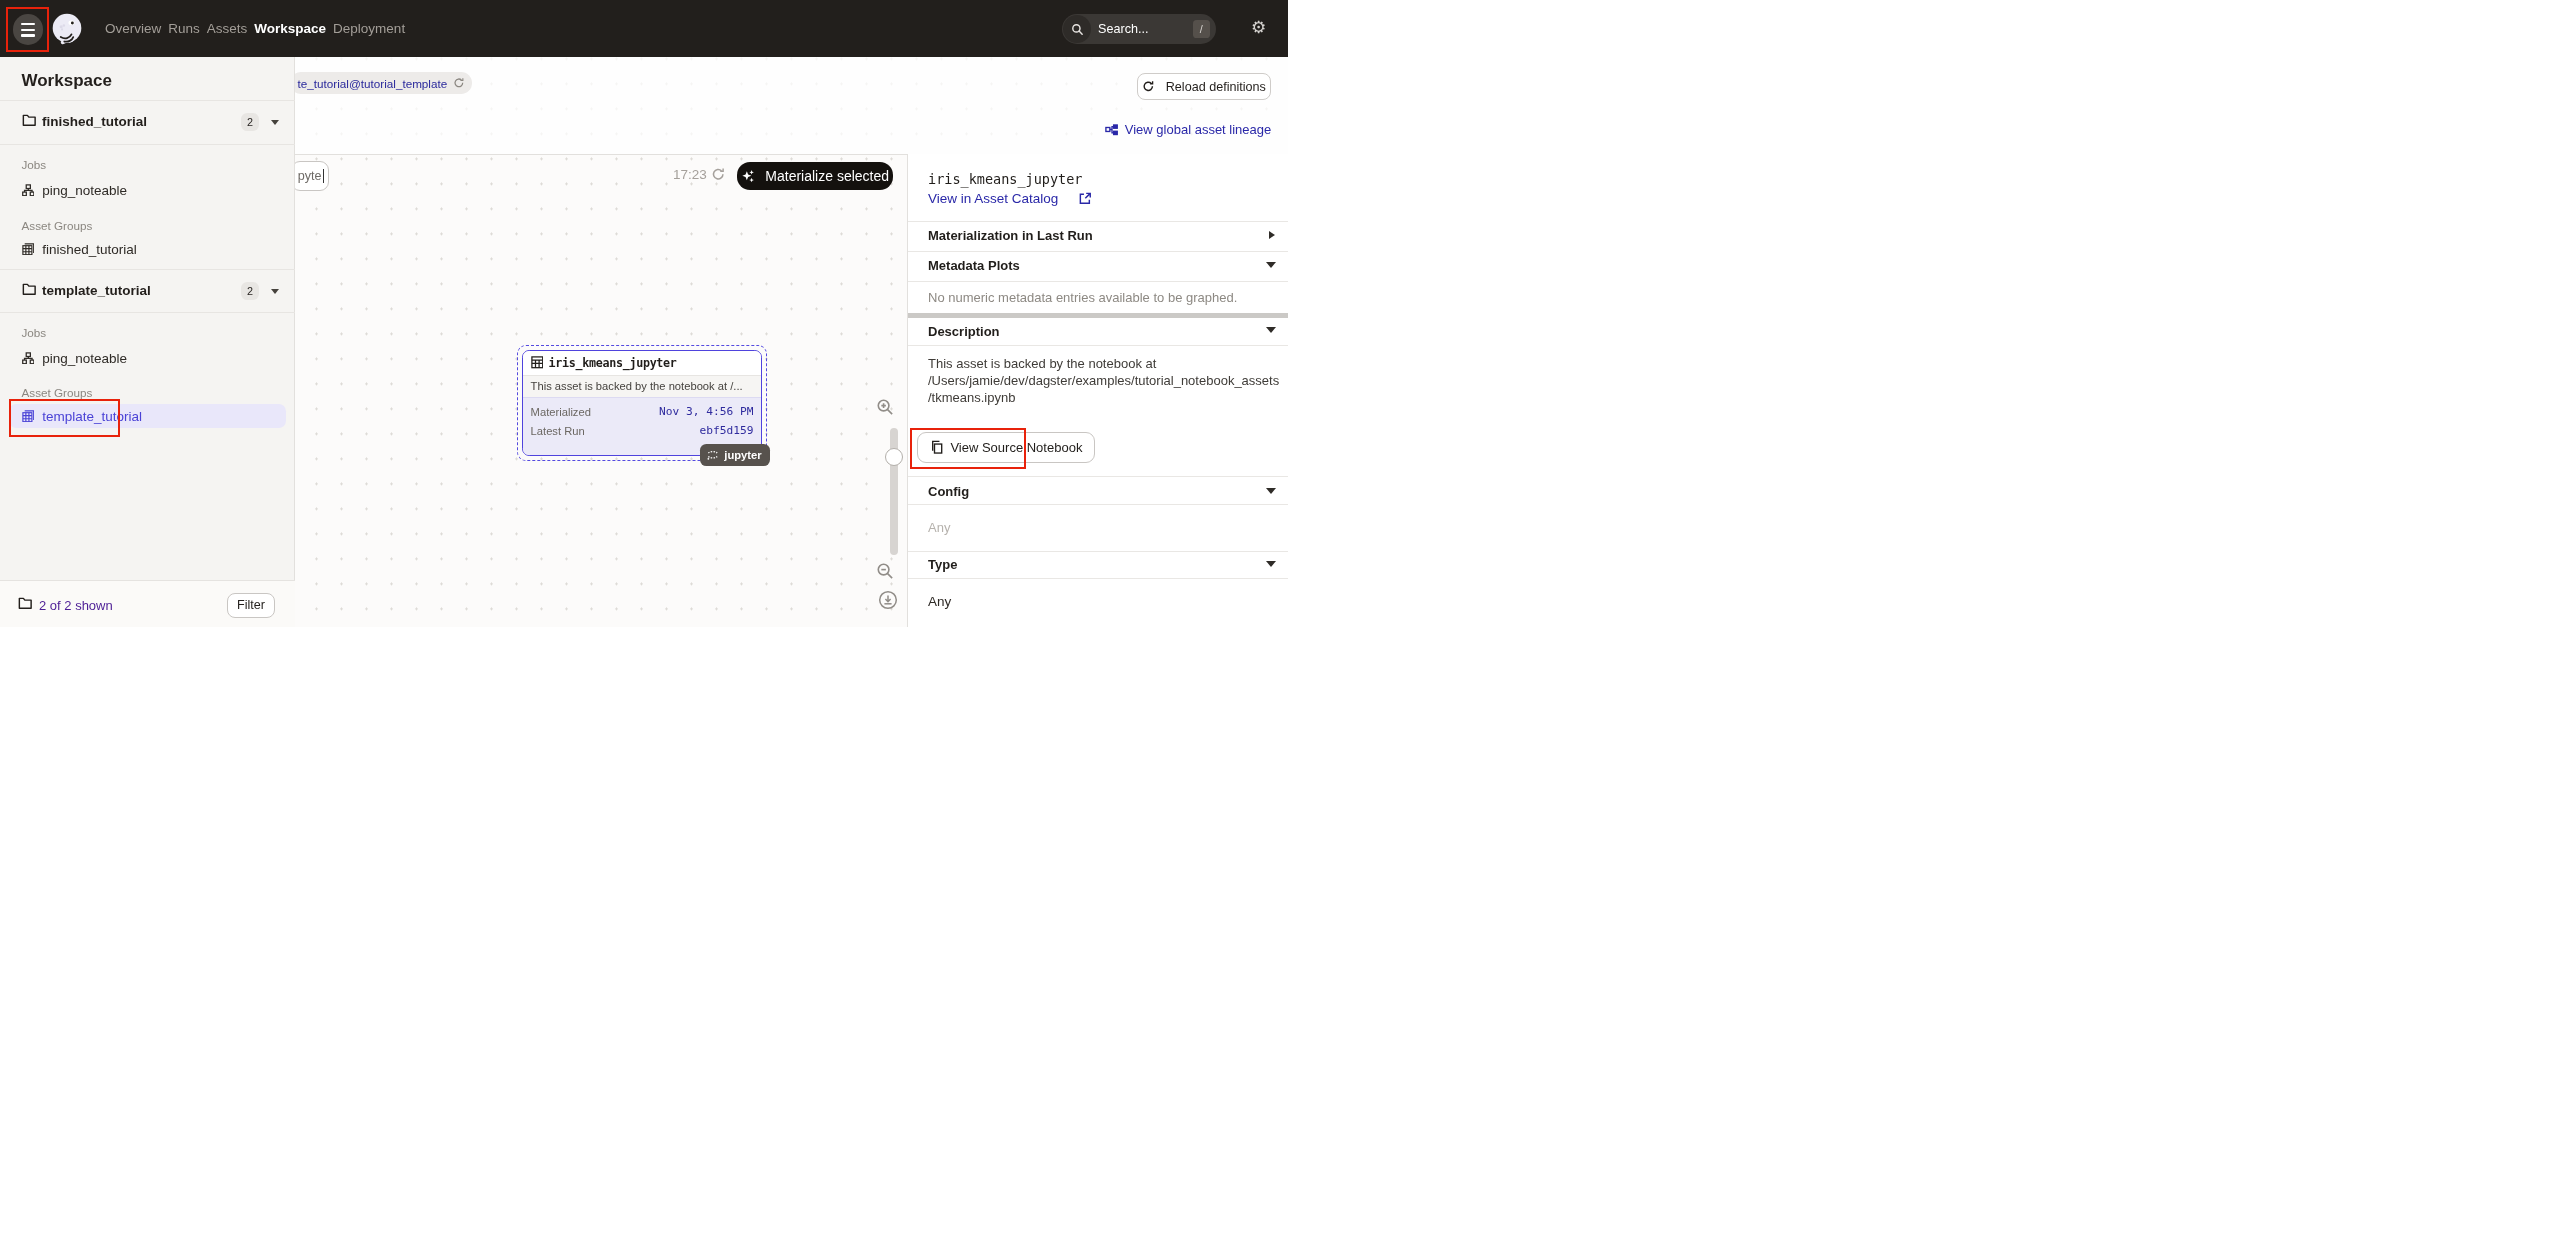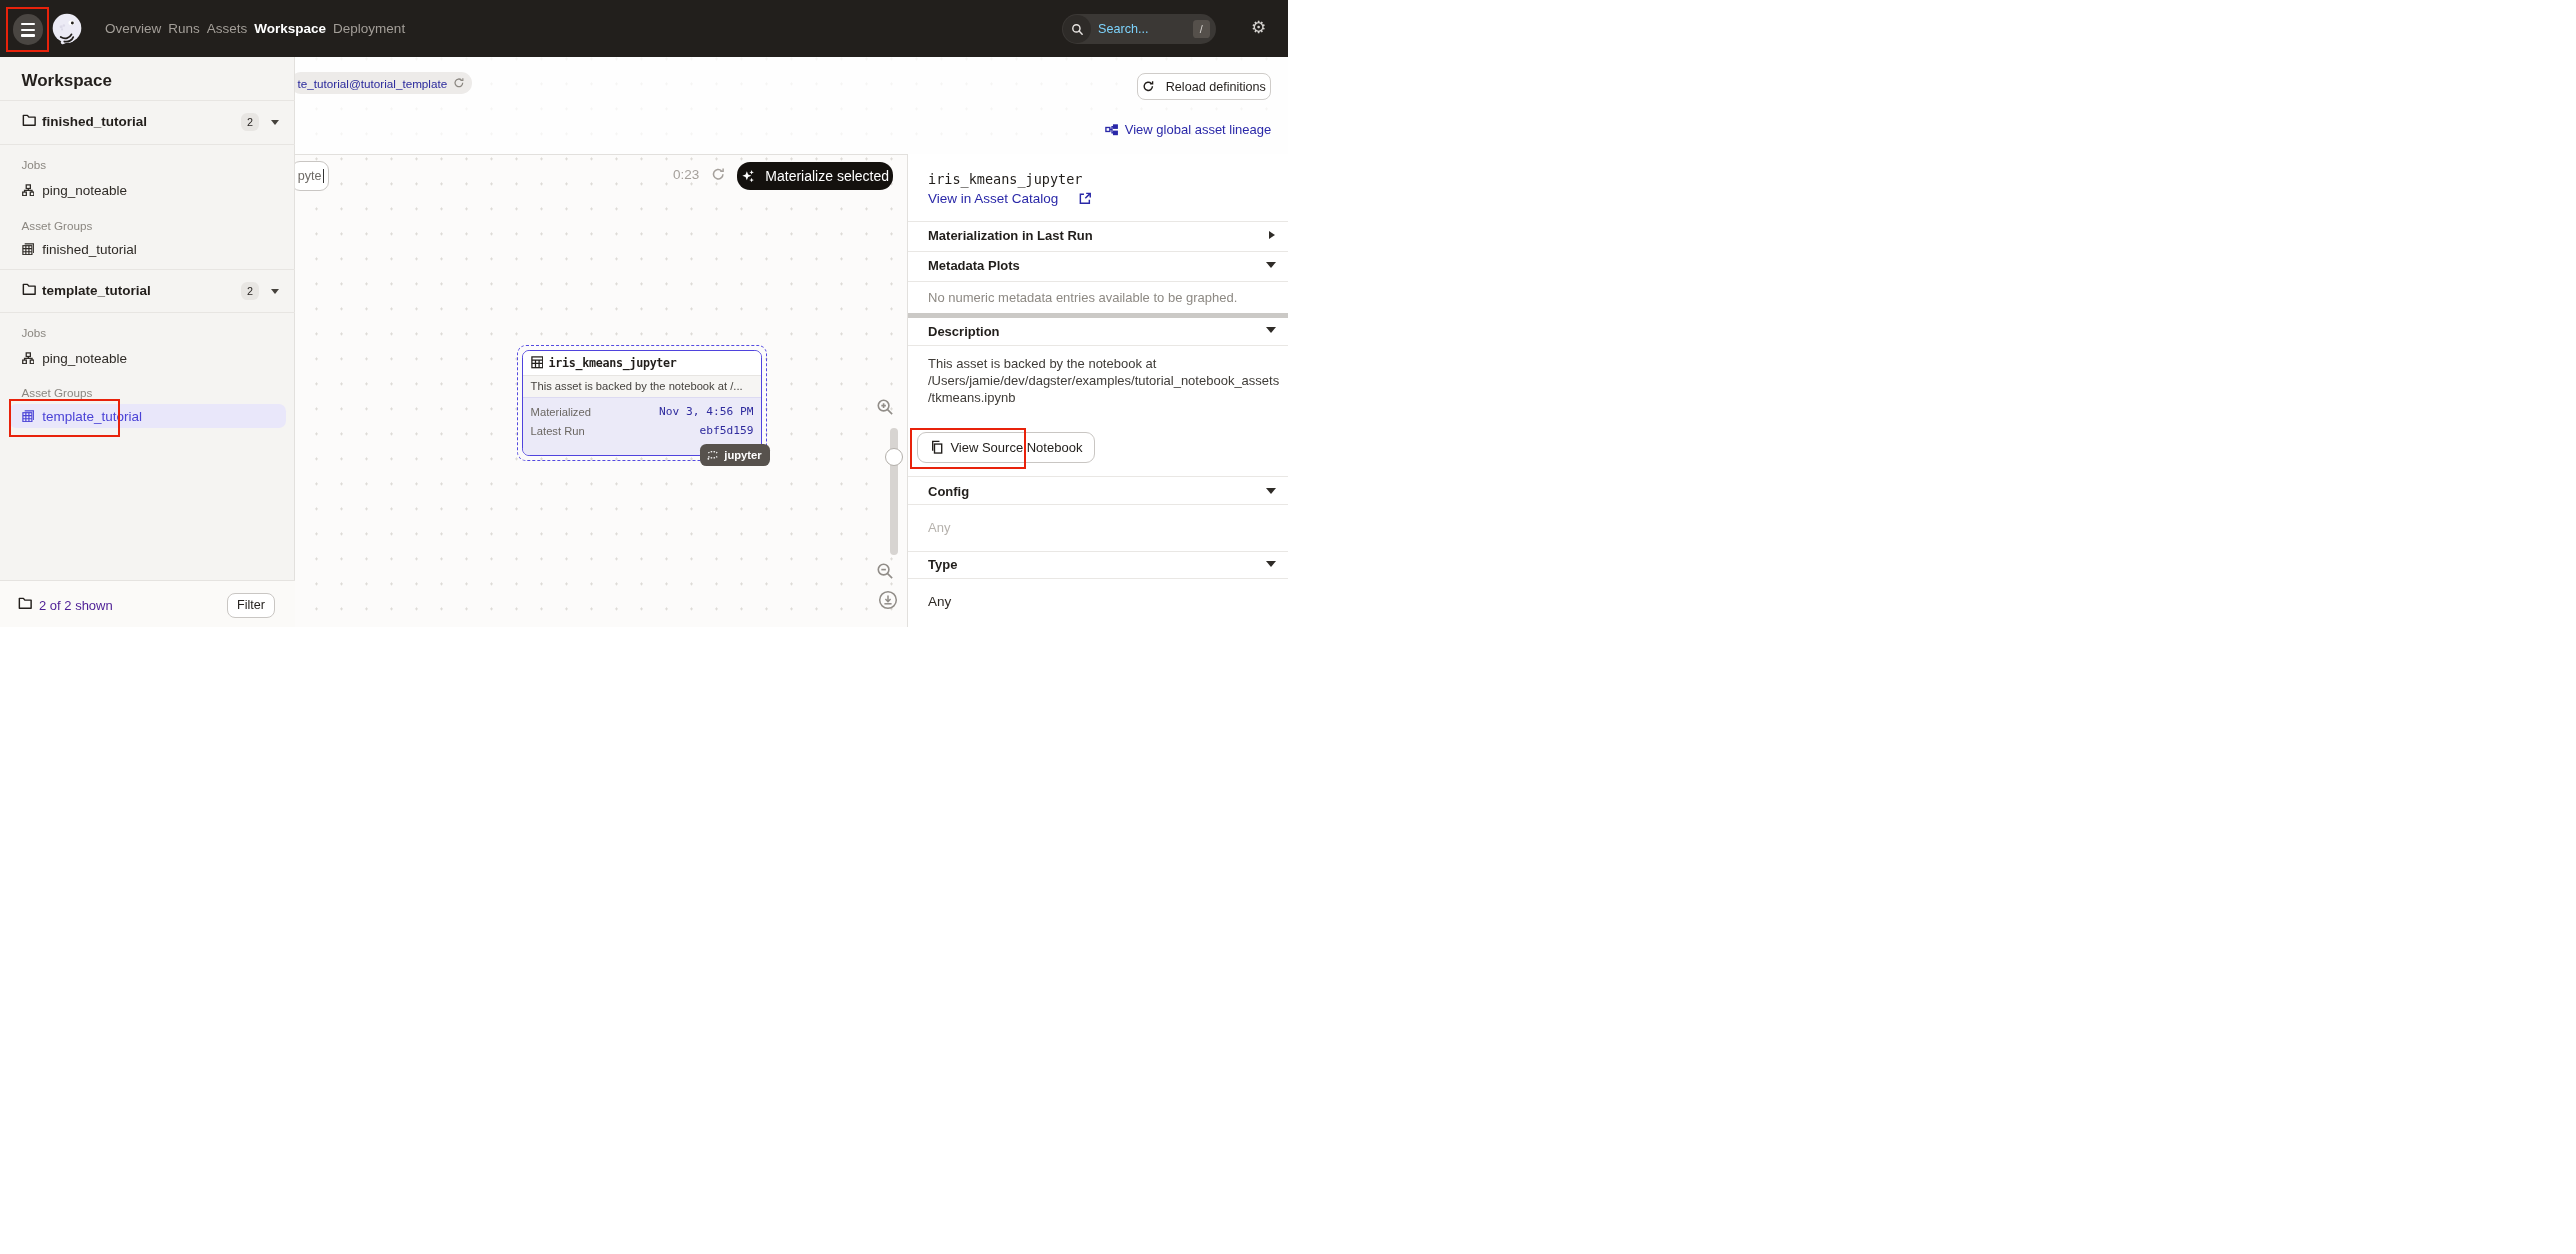--- a/index.html
+++ b/index.html
@@ -14,21 +14,21 @@
   .hamburger { position:absolute; left:12.6px; top:14.4px; width:30.5px; height:30.5px; border-radius:50%;
                background:#4a4642; display:flex; flex-direction:column; justify-content:center; align-items:center; gap:3.6px; cursor:pointer; }
   .hamburger span { display:block; width:14.4px; height:2.2px; background:#fff; border-radius:0.9px; }
   .dagster-logo { position:absolute; left:50px; top:11.7px; width:34px; height:34px; }
   .navitems { position:absolute; left:105px; top:0; height:57px; display:flex; align-items:center; gap:7px; }
   .navitem { font-size:13.5px; color:#a39e98; cursor:pointer; }
   .navitem.active { color:#ffffff; font-weight:700; }
   .searchpill { position:absolute; left:1062px; top:14.4px; width:154px; height:30px; background:#3b3835; border-radius:15.3px;
                 display:flex; align-items:center; cursor:text; }
   .search-circ { width:28px; height:28px; margin-left:0.9px; border-radius:50%; background:#2e2b28; display:flex; align-items:center; justify-content:center; }
-  .search-ph { margin-left:7.2px; font-size:12.6px; color:#7dd3fc; flex:1; }
+  .search-ph { margin-left:7.2px; font-size:12.6px; color:#ffffff; flex:1; }
   .slash-badge { margin-right:6.3px; width:17px; height:18px; background:#55504b; color:#d9d6d2; border-radius:3.6px;
                  font-size:10.8px; display:flex; align-items:center; justify-content:center; }
   .gear { position:absolute; left:1251px; top:18px; font-size:17px; color:#d6d3d0; cursor:pointer; line-height:20px; }
 
   
   .sidebar { left:0; top:57px; width:295px; height:570px; background:#f5f4f2; border-right:0.9px solid #e2e0dd; }
   .sb-title { position:absolute; left:21.5px; top:13.5px; font-size:17px; font-weight:700; color:#231f1c; }
   .divider { position:absolute; left:0; width:295px; height:0.9px; background:#e7e5e2; }
   .repo-row { position:absolute; left:0; width:295px; height:43px; cursor:pointer; }
   .repo-row .ricon { position:absolute; left:21.5px; top:13.5px; color:#231f1c; }
@@ -269,21 +269,21 @@
           <path d="M5.4 7.2h2.4V4h1.8M7.8 7.2V11h1.8"></path>
           <rect x="9.6" y="9.2" width="4" height="3.6" fill="#2a28a8"></rect>
         </svg>
       <span>View global asset lineage</span>
     </div>
 
     <div class="graph-input">
       <span>pyte</span>
       <span class="cursorbar"></span>
     </div>
-    <div class="timer">0:23</div>
+    <div class="timer">17:23</div>
     <div class="timer-refresh">
       <svg width="14.4" height="14.4" viewBox="0 0 14 14" fill="none" stroke="currentColor" stroke-width="1.5">
           <path d="M11.6 7a4.6 4.6 0 1 1-1.4-3.3"></path>
           <path d="M11.8 1.4v2.8H9" stroke-width="1.4"></path>
         </svg>
     </div>
     <div class="mat-btn">
       <svg width="14.4" height="14.4" viewBox="0 0 16 16" fill="#fff">
           <path d="M6.5 2.5 L7.9 6.1 L11.5 7.5 L7.9 8.9 L6.5 12.5 L5.1 8.9 L1.5 7.5 L5.1 6.1 Z"></path>
           <path d="M11.8 1.2 L12.5 3 L14.3 3.7 L12.5 4.4 L11.8 6.2 L11.1 4.4 L9.3 3.7 L11.1 3 Z"></path>

